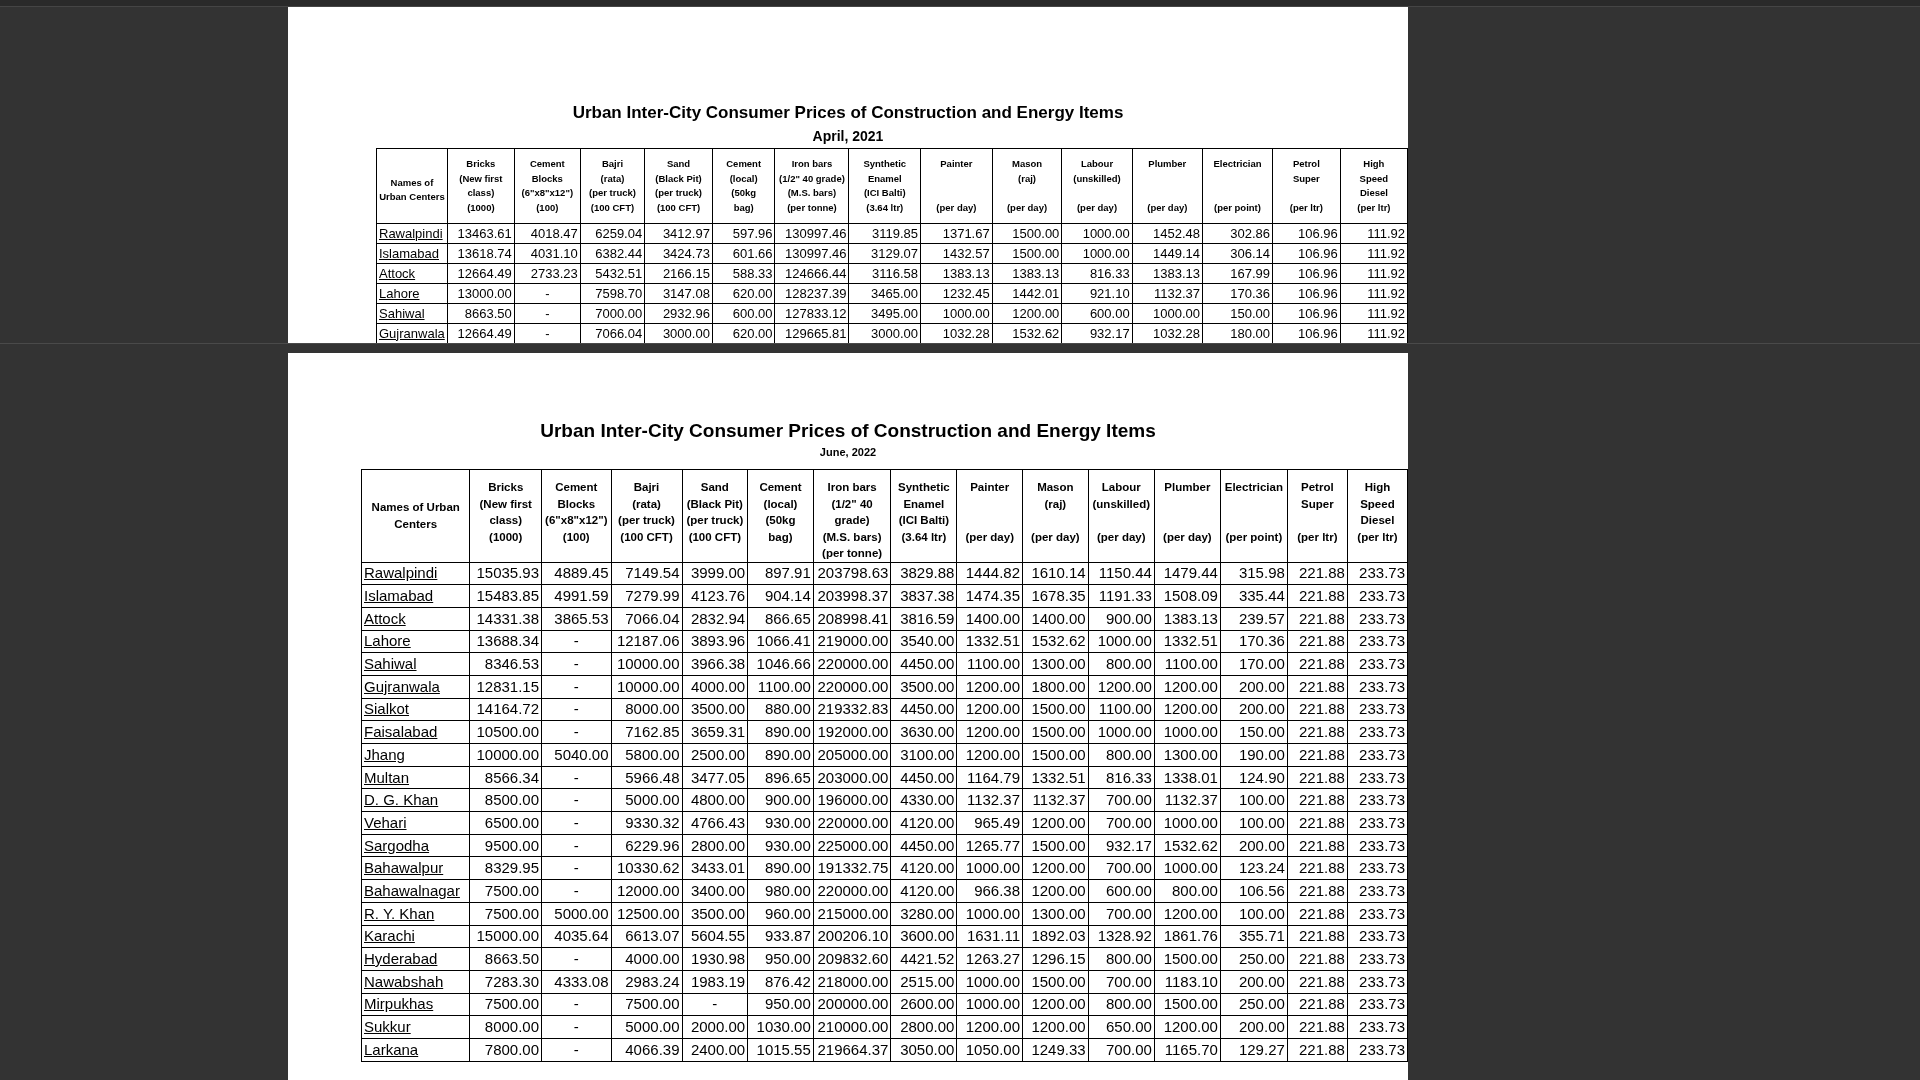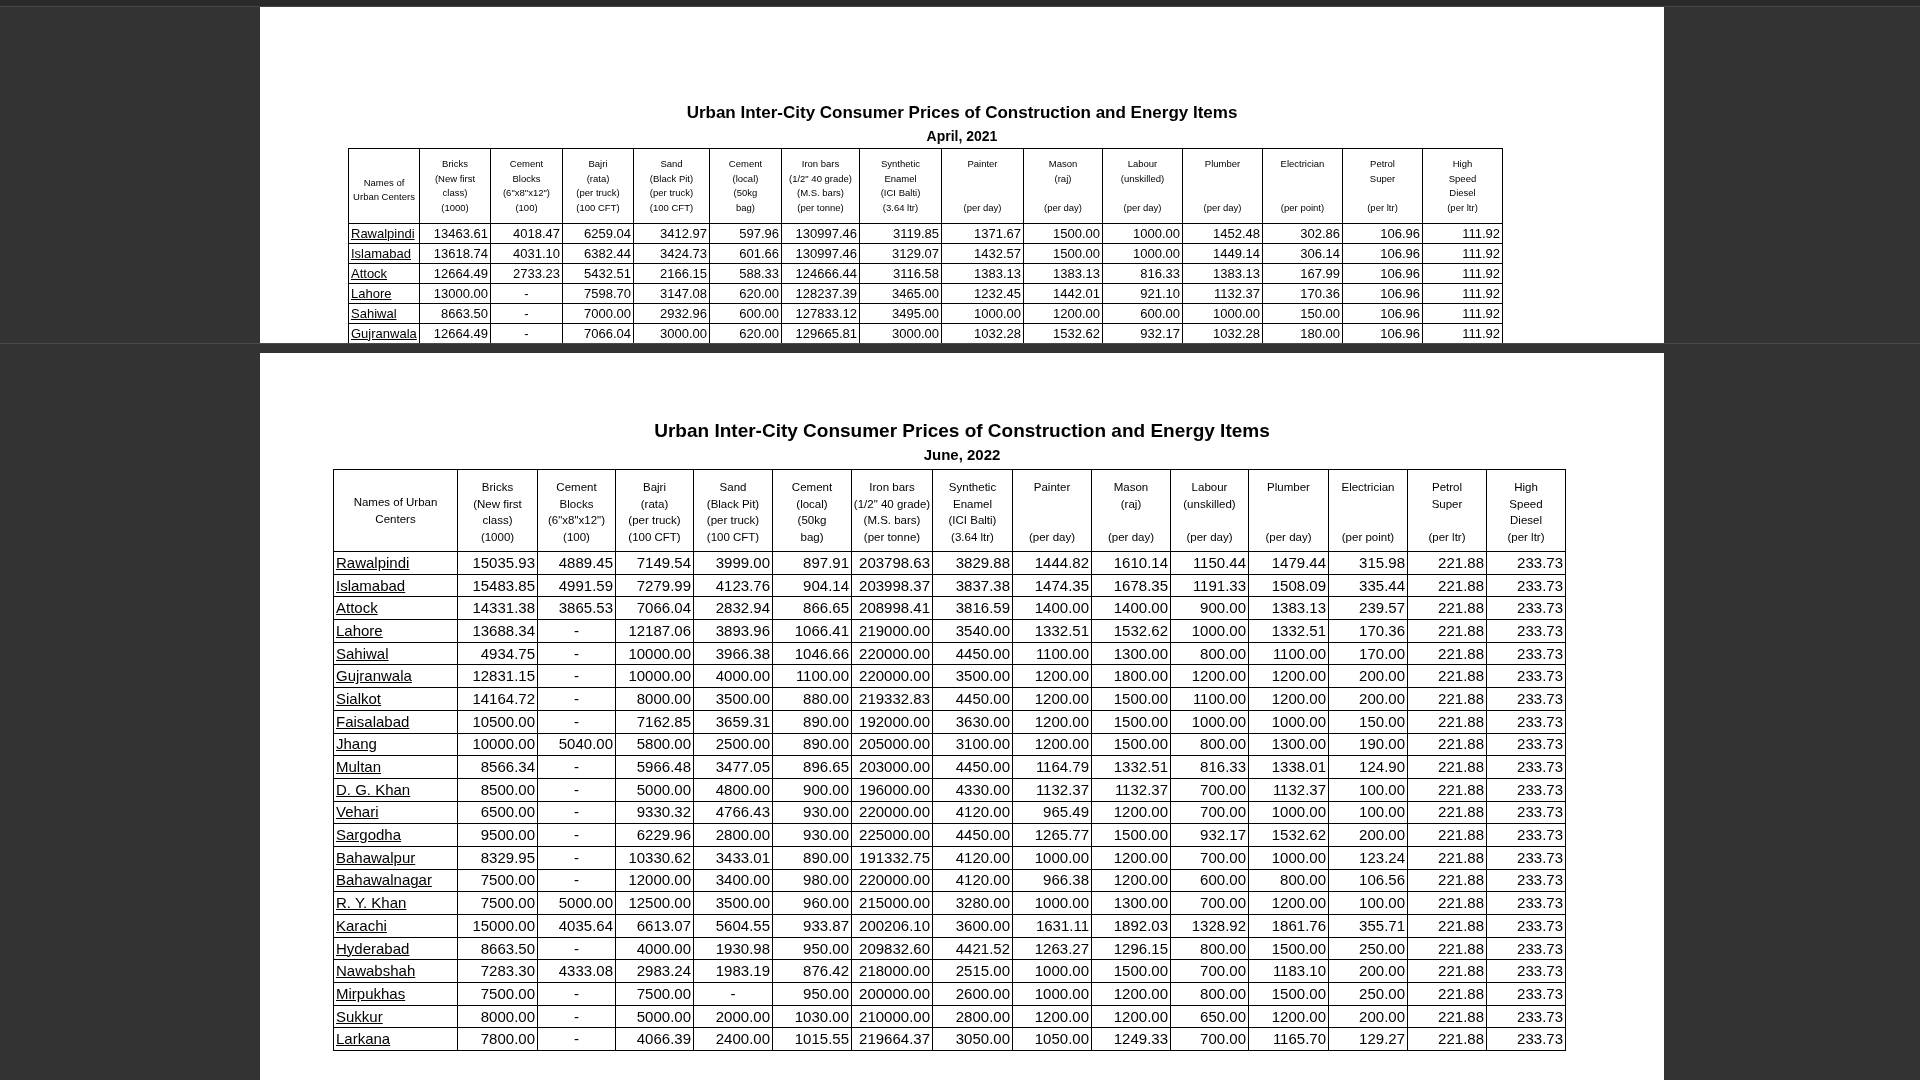--- a/index.html
+++ b/index.html
@@ -10,49 +10,49 @@
   }
   .viewer {
     position: relative; width: 1920px; height: 1080px;
     background: #333333;
   }
   .top-strip {
     position: absolute; left: 0; top: 0; width: 1920px; height: 7px;
     background: #2a2a2a; border-bottom: 1px solid #454545;
   }
   .page {
-    position: absolute; left: 260px; width: 1404px;
+    position: absolute; left: 288px; width: 1120px;
     background: #ffffff; overflow: hidden;
   }
   .page-1 { top: 7px; height: 336px; }
   .page-2 { top: 353px; height: 727px; }
   .page-sep {
     position: absolute; left: 0; top: 343px; width: 1920px; height: 10px;
     background: #333333; border-top: 1px solid #4a4a4a;
   }
 
   .doc-title {
     position: absolute; left: 0; right: 0; text-align: center;
     font-weight: bold; color: #000;
     font-family: "Liberation Sans", sans-serif;
   }
   .page-1 .doc-title.main { top: 96px; font-size: 17px; }
   .page-1 .doc-title.sub  { top: 121px; font-size: 14px; }
   .page-2 .doc-title.main { top: 67px; font-size: 19px; }
-  .page-2 .doc-title.sub  { top: 93px; font-size: 15px; }
+  .page-2 .doc-title.sub  { top: 93px; font-size: 11px; }
 
   table.prices {
     position: absolute; border-collapse: collapse; color: #000;
     font-family: "Liberation Sans", sans-serif;
   }
   table.prices th, table.prices td {
     border: 1.5px solid #000;
   }
   table.prices th {
-    font-weight: normal; vertical-align: top; text-align: center;
+    font-weight: bold; vertical-align: top; text-align: center;
     white-space: pre-line;
   }
   table.prices td { text-align: right; white-space: nowrap; }
   table.prices td.city { text-align: left; text-decoration: underline; }
   table.prices td.dash { text-align: center; }
 
   
   .page-1 table.prices { left: 88px; top: 141px; }
   .page-1 table.prices th { font-size: 9.5px; line-height: 14.5px; height: 75px; padding: 8px 1px 0 1px; position: relative; }
   .page-1 table.prices th.name-col { vertical-align: middle; padding-top: 8px; }
@@ -409,21 +409,21 @@
             <td>1332.51</td>
             <td>1532.62</td>
             <td>1000.00</td>
             <td>1332.51</td>
             <td>170.36</td>
             <td>221.88</td>
             <td>233.73</td>
           </tr>
           <tr>
             <td class="city">Sahiwal</td>
-            <td>4934.75</td>
+            <td>8346.53</td>
             <td class="dash">-</td>
             <td>10000.00</td>
             <td>3966.38</td>
             <td>1046.66</td>
             <td>220000.00</td>
             <td>4450.00</td>
             <td>1100.00</td>
             <td>1300.00</td>
             <td>800.00</td>
             <td>1100.00</td>

